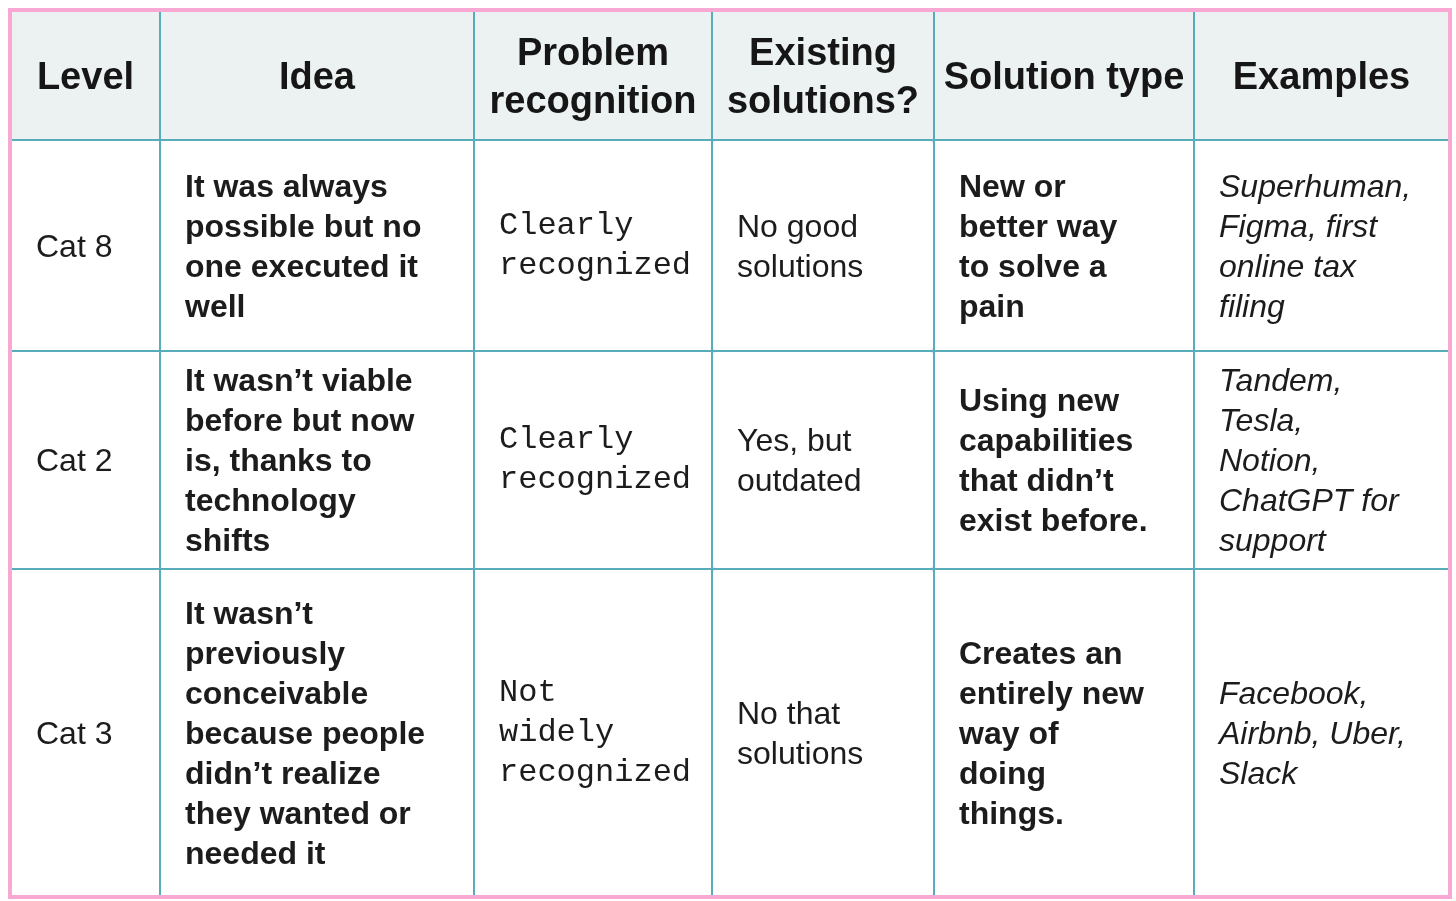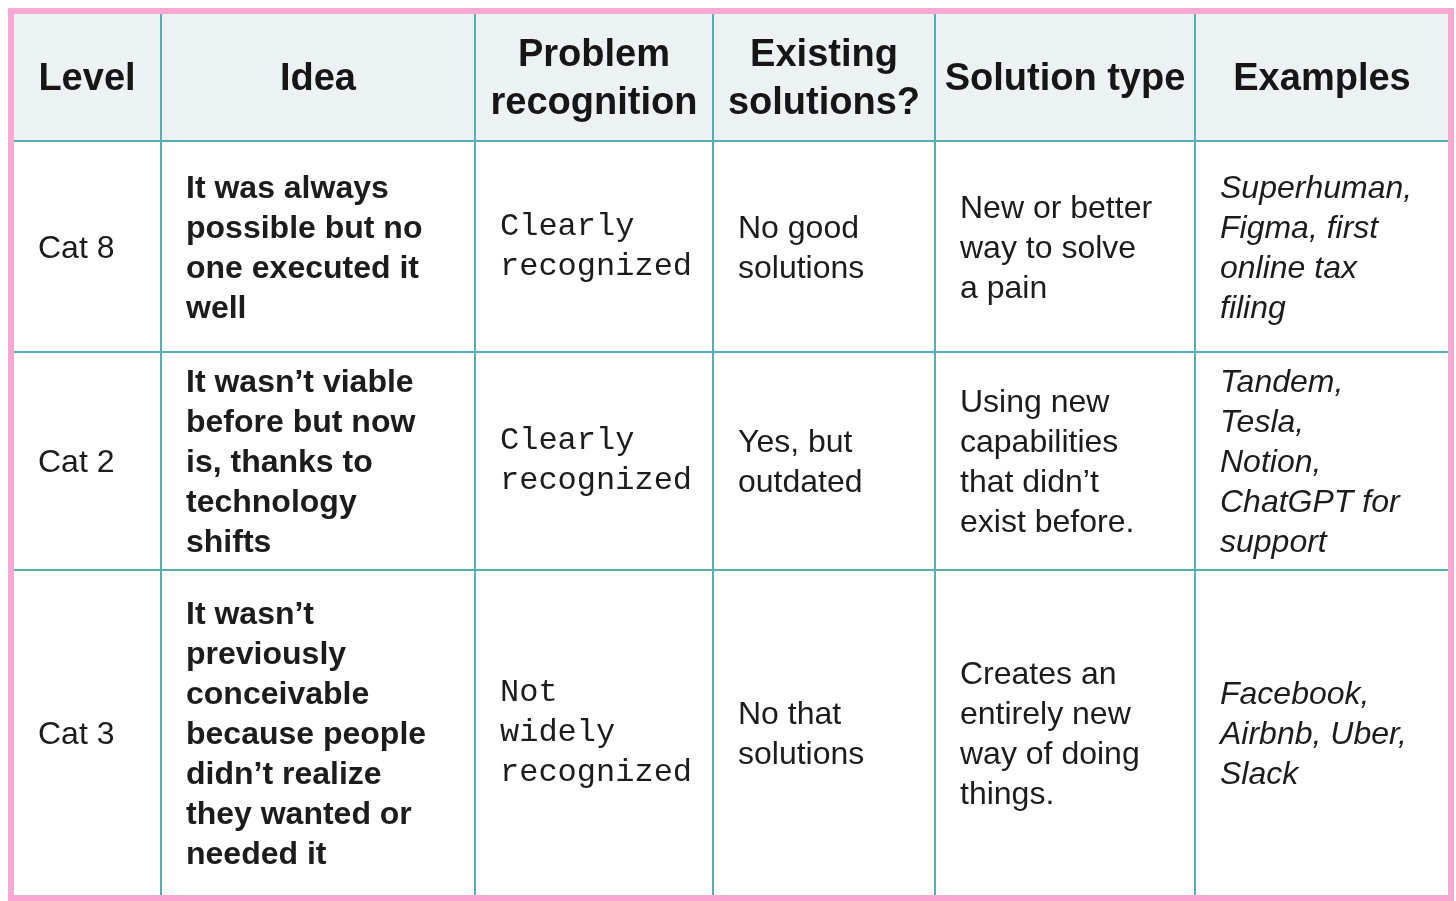--- a/index.html
+++ b/index.html
@@ -13,21 +13,21 @@
     width: 1456px;
     height: 901px;
     box-sizing: border-box;
     padding: 8px;
     background: #ffffff;
   }
   table.cmp {
     width: 1440px;
     border-collapse: collapse;
     table-layout: fixed;
-    border: 6px solid #f9a8d4;
+    border: 4px solid #f9a8d4;
     background: #e5e5e5;
   }
   table.cmp th, table.cmp td {
     border: 2px solid #58adbb;
     box-sizing: border-box;
     vertical-align: middle;
   }
   
   col.c-level    { width: 150px; }
   col.c-idea     { width: 314px; }
@@ -61,21 +61,21 @@
     padding: 8px 40px 8px 24px;
   }
   td.level-cell {
     background: #f5f7f7;
     text-align: center;
     padding: 8px 6px;
   }
   td.idea-cell     { padding-right: 54px; font-weight: bold; }
   td.problem-cell  { padding-right: 40px; font-family: Liberation Mono, monospace; }
   td.existing-cell { padding-right: 40px; border-radius: 7px; }
-  td.solution-cell { padding-right: 24px; }
+  td.solution-cell { padding-right: 24px; font-weight: bold; }
   td.examples-cell { padding-right: 30px; font-style: italic; }
 </style>
 </head>
 <body>
 
 <div class="page">
   <table class="cmp">
     <colgroup>
       <col class="c-level">
       <col class="c-idea">

